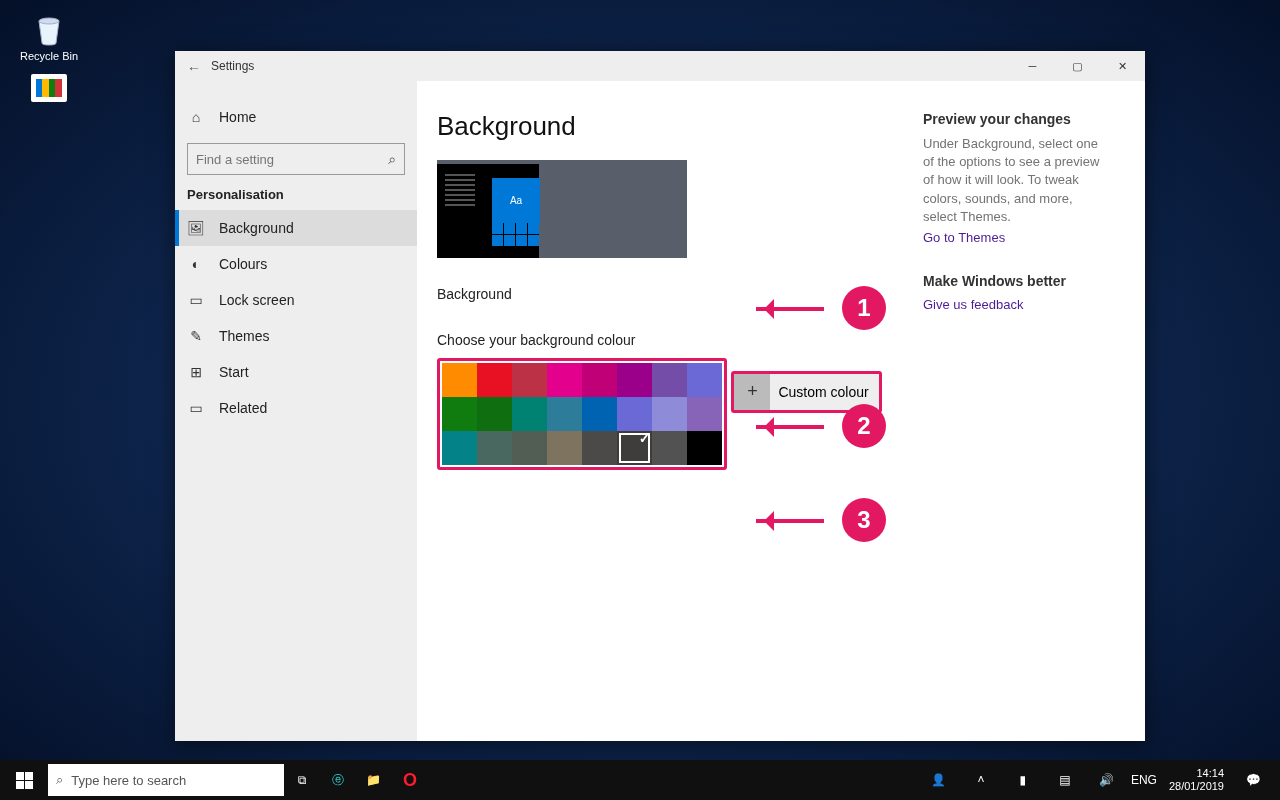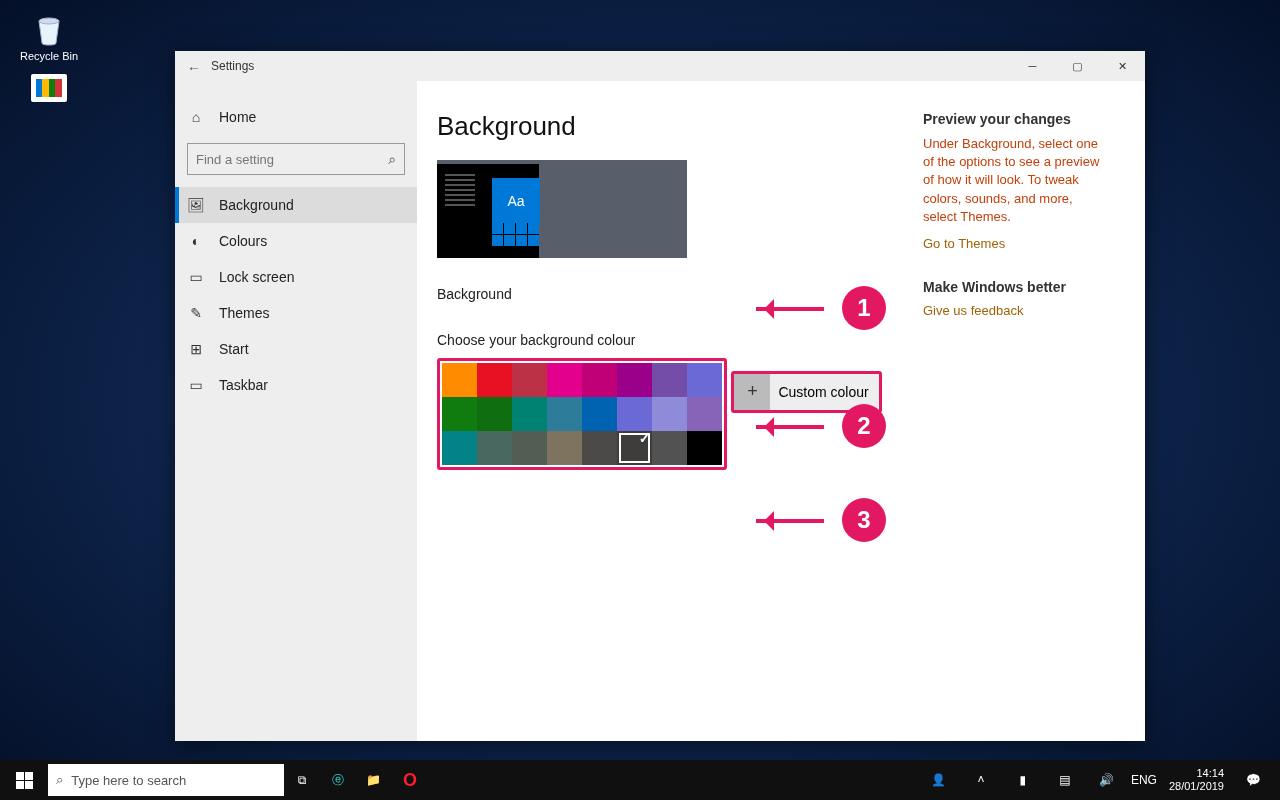--- a/index.html
+++ b/index.html
@@ -37,21 +37,21 @@
 .sidebar .search .sicon { color:#555; }
 .sidebar .category { font-weight: 600; padding: 0 12px 8px; font-size: 13px; margin-top: 6px; }
 .sidebar-row.active { background:#dcdcdc; border-left: 4px solid #0078d7; padding-left: 8px; }
 
 .content { flex:1; display:flex; padding: 30px 0 0 20px; overflow:hidden; }
 .main { flex:1; min-width:0; }
 .main h1 { font-weight: 400; font-size: 26px; color:#111; margin-bottom: 18px; }
 
 .preview-box { width: 250px; height: 98px; background: #585f6b; position: relative; margin-bottom: 28px; }
 .preview-taskbar { position:absolute; bottom:0; left:0; right:0; height: 94px; width: 102px; background:#000; }
-.preview-tiles { position:absolute; left:55px; top:18px; width:48px; height:45px; background:#0078d7; display:flex; align-items:center; justify-content:center; color:#fff; font-size:14px; }
+.preview-tiles { position:absolute; left:55px; top:18px; width:48px; height:45px; background:#0078d7; display:flex; align-items:center; justify-content:center; color:#fff; font-size:10px; }
 .preview-lines { position:absolute; left:8px; top:14px; display:flex; flex-direction:column; gap:3px; }
 .preview-lines span { width:30px; height:2px; background:#555; display:block; }
 .preview-small-tiles { position:absolute; left:55px; top:63px; display:flex; gap:1px; flex-wrap:wrap; width:50px; }
 .preview-small-tiles span { width:11px; height:11px; background:#0078d7; }
 
 .field-label { font-size: 14px; color:#222; margin-bottom: 6px; }
 .dropdown { width: 212px; height: 30px; border:1px solid #888; background:#fff; display:flex; align-items:center; padding:0 10px; position:relative; font-size:14px; }
 .dropdown::after { content:"⌄"; position:absolute; right:8px; top:3px; font-size:14px; color:#333; }
 
 .callout-box { border: 3px solid #e31863; border-radius: 3px; display:inline-block; }
@@ -70,22 +70,22 @@
 
 
 .annotation { position:absolute; display:flex; align-items:center; gap:6px; }
 .arrow { width:80px; height:6px; position:relative; }
 .arrow::before { content:""; position:absolute; left:0; top:2px; right:12px; height:4px; background:#e31863; }
 .arrow::after { content:""; position:absolute; left:-2px; top:-6px; border:10px solid transparent; border-right-color:#e31863; }
 .badge { width:44px; height:44px; border-radius:50%; background:#e31863; color:#fff; font-size:24px; font-weight:700; display:flex; align-items:center; justify-content:center; }
 
 .aside { width: 222px; padding-right: 36px; font-size: 13px; color:#333; }
 .aside h3 { font-size: 14px; font-weight:600; margin-bottom: 8px; }
-.aside p { font-size: 13px; color:#c2410c; line-height:1.4; margin-bottom: 10px; }
-.aside a { color:#a16207; text-decoration:none; display:block; margin-bottom: 6px; font-size:13px; }
+.aside p { font-size: 13px; color:#737373; line-height:1.4; margin-bottom: 4px; }
+.aside a { color:#4c1d95; text-decoration:none; display:block; margin-bottom: 6px; font-size:13px; }
 .aside .section { margin-bottom: 28px; }
 
 
 .taskbar { position:absolute; left:0; right:0; bottom:0; height:40px; background:#101010; display:flex; align-items:center; color:#fff; font-size:12px; }
 .tb-start { width:48px; height:40px; display:flex; align-items:center; justify-content:center; }
 .tb-start svg { width:17px; height:17px; }
 .tb-search { width:236px; height:32px; background:#fff; margin-left:0; display:flex; align-items:center; padding:0 8px; gap:8px; color:#555; font-size:13px; }
 .tb-icon { width:36px; height:40px; display:flex; align-items:center; justify-content:center; }
 .tb-right { margin-left:auto; display:flex; align-items:center; gap:6px; padding-right:8px; }
 .tb-clock { text-align:right; font-size:11px; line-height:1.2; padding:0 6px; }
@@ -118,20 +118,21 @@
   <div class="window-body">
     <div class="sidebar">
       <div class="sidebar-row">
         <span class="sicon">⌂</span>
         <span>Home</span>
       </div>
       <div class="search">
         <input placeholder="Find a setting" style="">
         <span class="sicon">⌕</span>
       </div>
+      <div class="category">Personalisation</div>
 
       <div class="sidebar-row active">
         <span class="sicon">🖼</span>
         <span>Background</span>
       </div>
       <div class="sidebar-row">
         <span class="sicon">◐</span>
         <span>Colours</span>
       </div>
       <div class="sidebar-row">
@@ -141,21 +142,21 @@
       <div class="sidebar-row">
         <span class="sicon">✎</span>
         <span>Themes</span>
       </div>
       <div class="sidebar-row">
         <span class="sicon">⊞</span>
         <span>Start</span>
       </div>
       <div class="sidebar-row">
         <span class="sicon">▭</span>
-        <span>Taskbar</span>
+        <span>Related</span>
       </div>
     </div>
 
     <div class="content">
       <div class="main">
         <h1>Background</h1>
 
         <div class="preview-box">
           <div class="preview-taskbar"></div>
           <div class="preview-lines">

